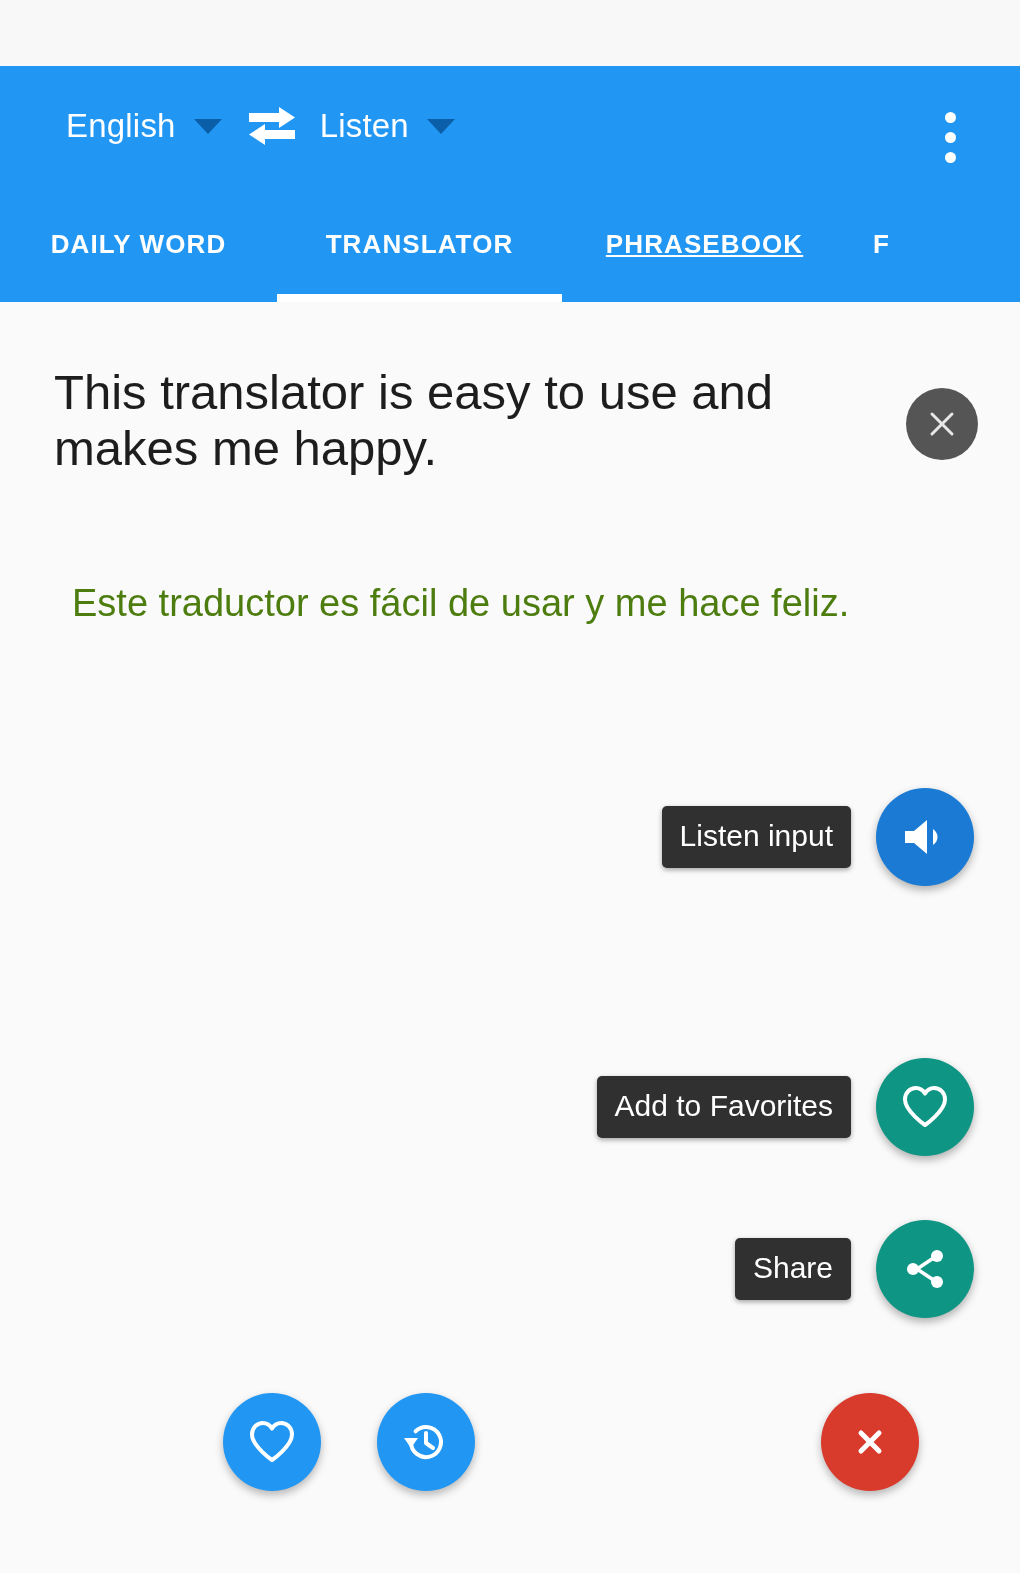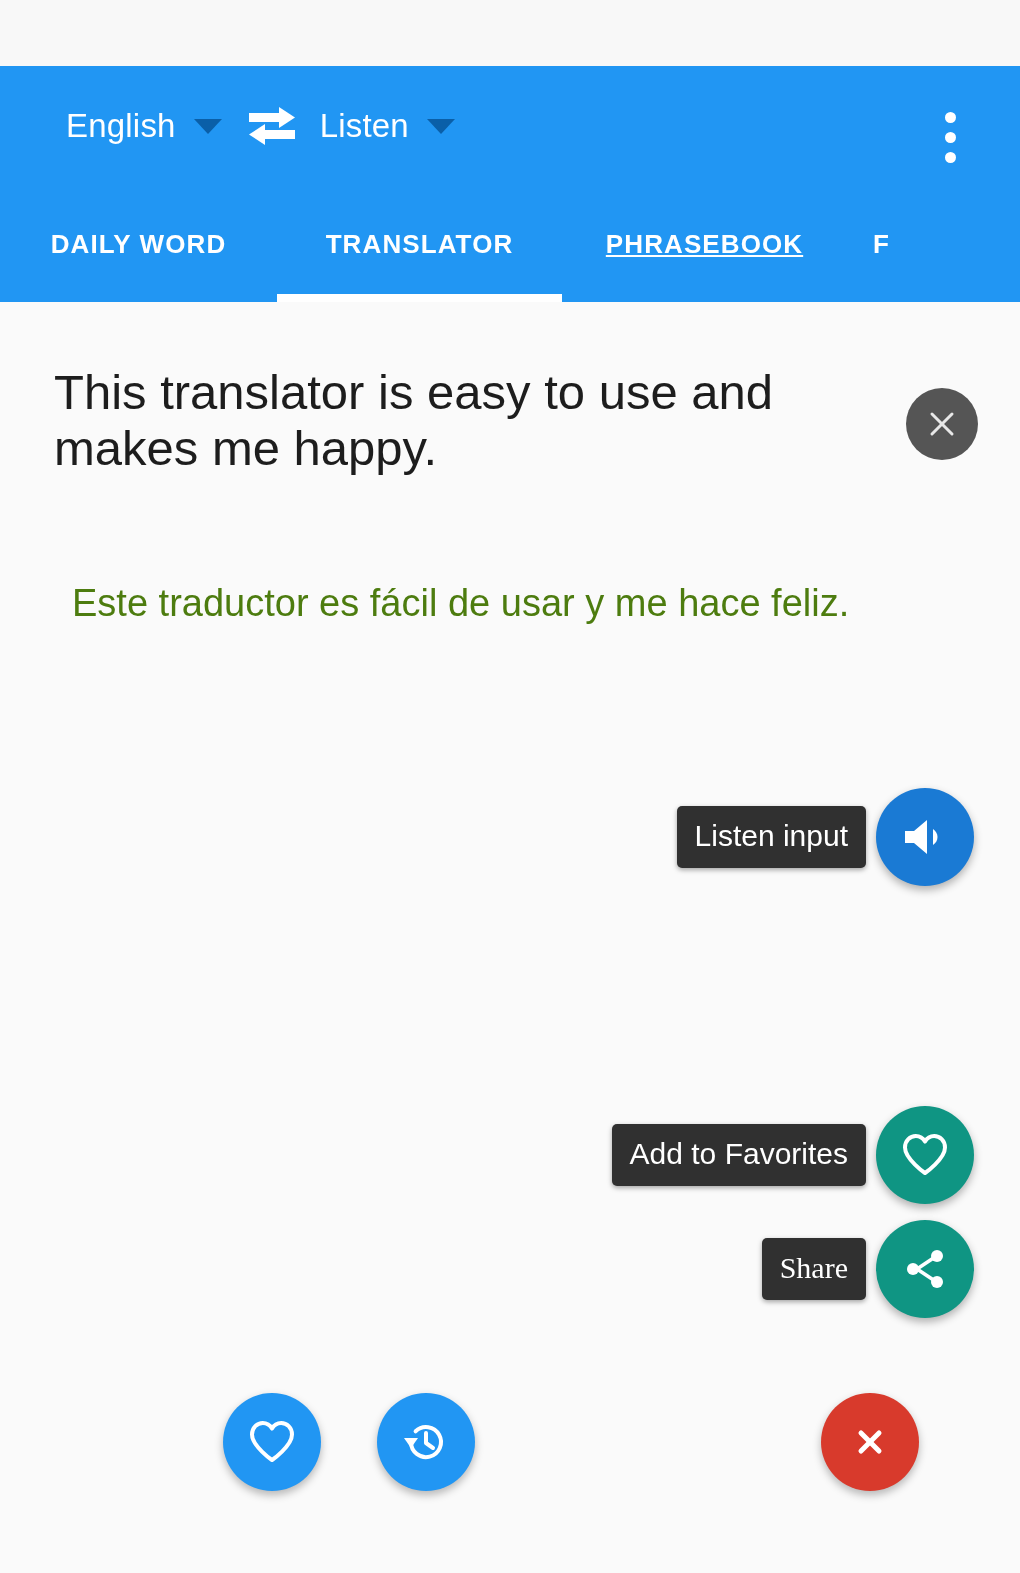--- a/index.html
+++ b/index.html
@@ -188,21 +188,21 @@
     margin-left: 18px;
   }
 
   
   .fab-row {
     position: absolute;
     right: 46px;
     display: flex;
     align-items: center;
     justify-content: flex-end;
-    gap: 10px;
+    gap: 25px;
   }
 
   .fab-label {
     background: #303030;
     color: #ffffff;
     font-size: 30px;
     line-height: 1;
     padding: 15px 18px 17px 18px;
     border-radius: 5px;
     white-space: nowrap;
@@ -220,22 +220,22 @@
     flex: 0 0 auto;
   }
 
   .fab-blue  { background: #1a7ad4; }
   .fab-teal  { background: #0f9583; }
   .fab-red   { background: #d83a2c; }
   .fab-lblue { background: #2196f3; }
 
   .row-listen-input       { top: 486px; }
   .row-listen-translation { top: 630px; }
-  .row-favorites          { top: 804px; }
-  .row-share              { top: 918px; font-family: Liberation Serif, serif; }
+  .row-favorites          { top: 756px; }
+  .row-share              { top: 918px; }
 
   
   .bottom-bar {
     position: absolute;
     left: 0;
     top: 1076px;
     width: 1020px;
     height: 195px;
   }
 

